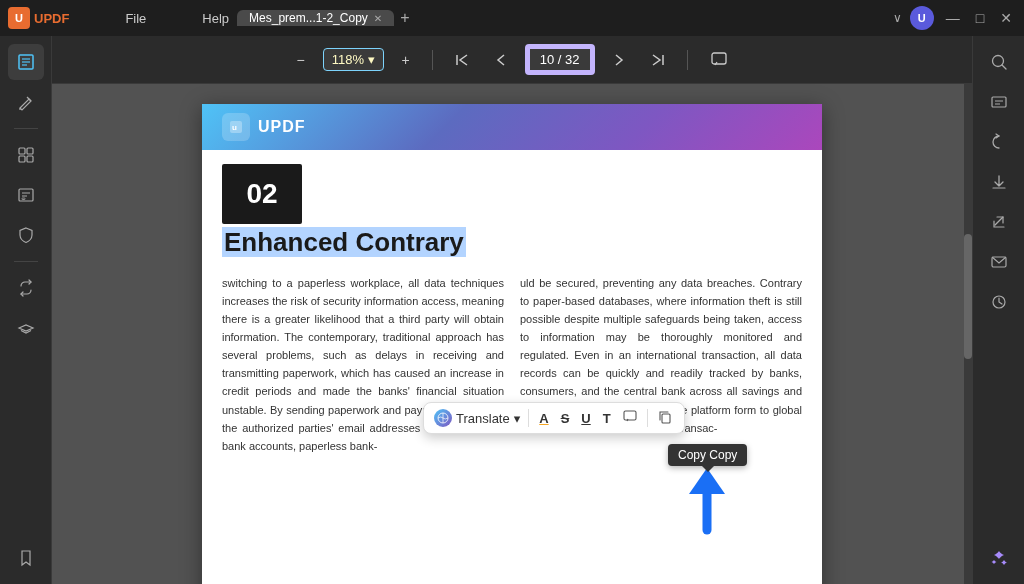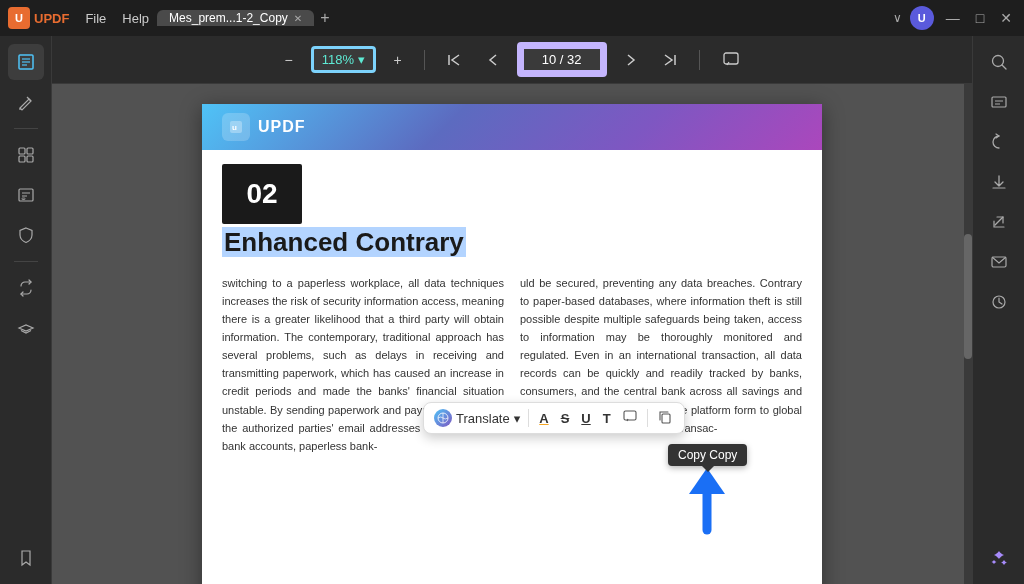--- a/index.html
+++ b/index.html
@@ -30,21 +30,21 @@
     }
     .tab {
       background: #3c3c3c; color: #ccc; border-radius: 6px 6px 0 0;
       padding: 4px 12px; font-size: 12px; display: flex; align-items: center; gap: 6px;
       cursor: pointer; height: 16px;
     }
     .tab.active { background: #4a4a4a; color: #fff; }
     .tab-close { font-size: 10px; color: #aaa; cursor: pointer; }
     .tab-add { color: #aaa; font-size: 16px; cursor: pointer; margin-left: 4px; }
     .titlebar-menu { display: flex; gap: 16px; align-items: center; }
-    .menu-item { color: #ccc; font-size: 13px; cursor: pointer; }
+    .menu-item { color: #ccc; font-size: 13px; cursor: pointer; margin-left: 40px; }
     .titlebar-right { display: flex; align-items: center; gap: 8px; margin-left: auto; }
     .user-avatar {
       width: 24px; height: 24px; border-radius: 50%; background: #5a5adc;
       display: flex; align-items: center; justify-content: center;
       color: white; font-size: 11px; font-weight: 700;
     }
     .win-btn { color: #aaa; font-size: 14px; cursor: pointer; padding: 0 4px; }
     .chevron-btn { color: #aaa; font-size: 12px; cursor: pointer; }
 
     
@@ -69,26 +69,26 @@
     
     .toolbar {
       height: 48px; background: #2b2b2b; display: flex; align-items: center;
       justify-content: center; gap: 12px; border-bottom: 1px solid #3a3a3a; flex-shrink: 0;
     }
     .toolbar-btn {
       color: #ccc; background: none; border: none; cursor: pointer; font-size: 14px;
       padding: 4px 6px; border-radius: 4px; display: flex; align-items: center; gap: 3px;
     }
     .zoom-display {
-      background: #3a3a3a; color: #5eead4; border: 3px solid #7dd3fc; border-radius: 4px;
+      background: #3a3a3a; color: #fef9c3; border: 1px solid #7dd3fc; border-radius: 4px;
       padding: 3px 8px; font-size: 13px; display: flex; align-items: center; gap: 4px;
     }
     .page-display {
-      background: #3a3a3a; color: #fff; border: 7px solid #c4b5fd; border-radius: 4px;
-      padding: 3px 18px; font-size: 13px;
+      background: #3a3a3a; color: #fff; border: 5px solid #c4b5fd; border-radius: 4px;
+      padding: 3px 10px; font-size: 13px;
     }
     .toolbar-sep { width: 1px; height: 20px; background: #555; margin: 0 4px; }
 
     
     .content-area {
       flex: 1; display: flex; flex-direction: column; overflow: hidden; position: relative;
       background: #525252;
     }
     .pdf-viewport {
       flex: 1; overflow: hidden; display: flex; justify-content: center; padding: 20px;

